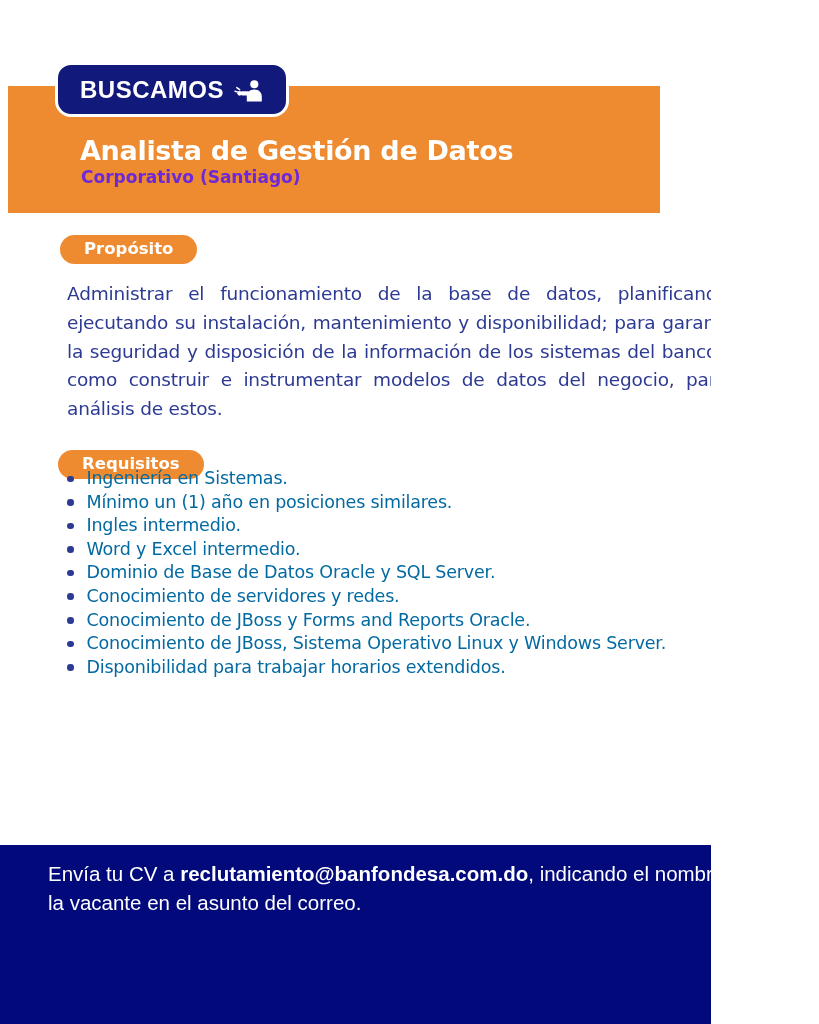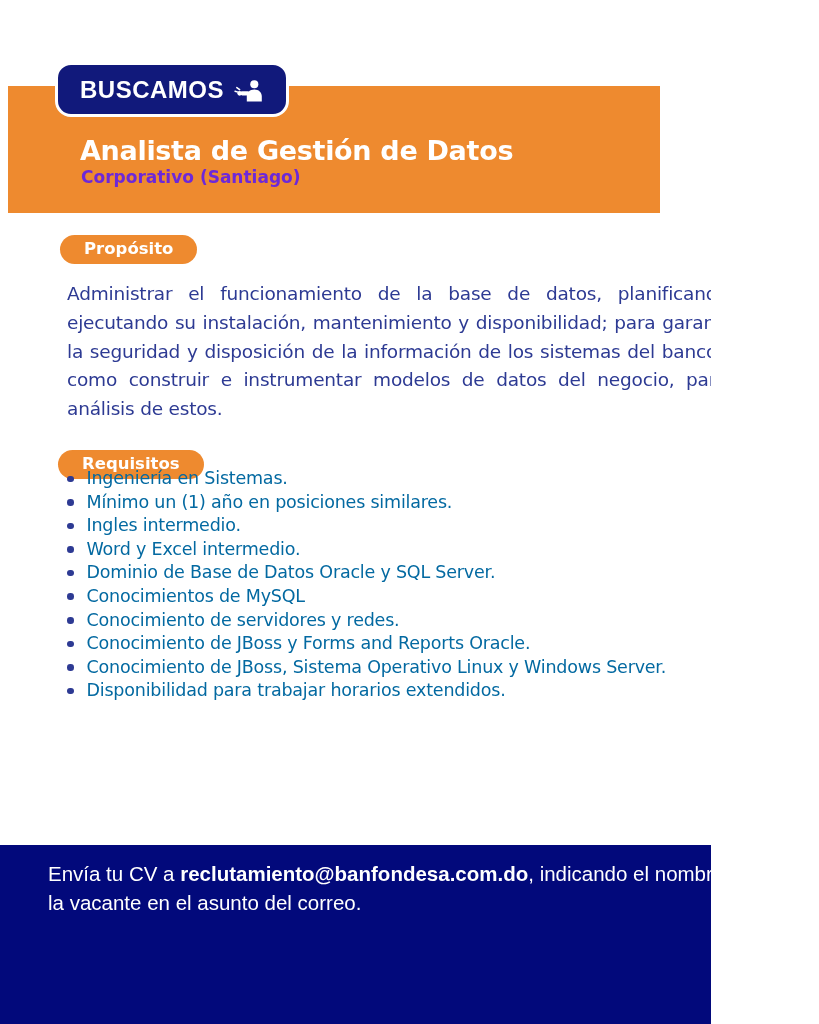--- a/index.html
+++ b/index.html
@@ -177,24 +177,20 @@
       <li class="req-item">
         <span class="bullet"></span>
         <span class="req-text">Word y Excel intermedio.</span>
       </li>
 
       <li class="req-item">
         <span class="bullet"></span>
         <span class="req-text">Dominio de Base de Datos Oracle y SQL Server.</span>
       </li>
 
-      <li class="req-item">
-        <span class="bullet"></span>
-        <span class="req-text">Conocimientos de MySQL</span>
-      </li>
 
       <li class="req-item">
         <span class="bullet"></span>
         <span class="req-text">Conocimiento de servidores y redes.</span>
       </li>
 
       <li class="req-item">
         <span class="bullet"></span>
         <span class="req-text">Conocimiento de JBoss y Forms and Reports Oracle.</span>
       </li>

